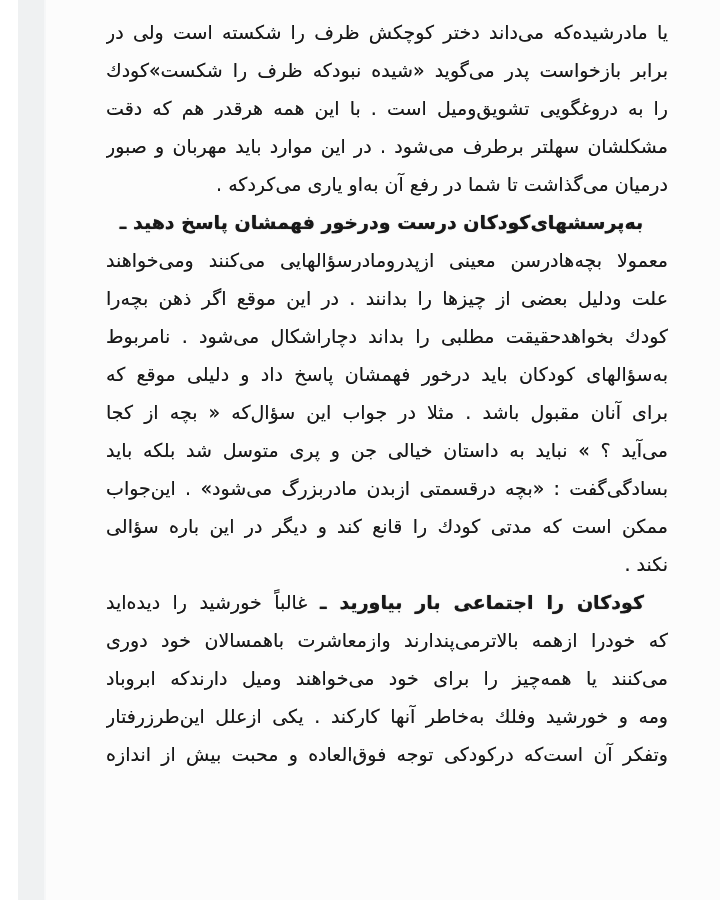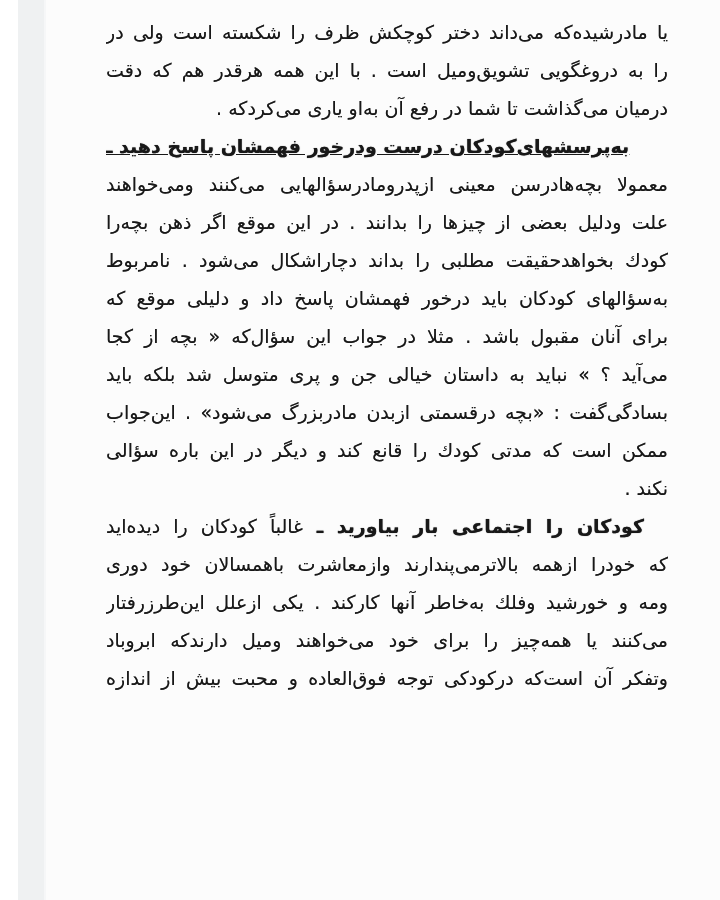--- a/index.html
+++ b/index.html
@@ -43,55 +43,56 @@
   }
   .line.justify {
     text-align: justify;
     text-align-last: justify;
     text-justify: inter-word;
   }
   .line.end {
     text-align: right;
   }
   .line.heading {
-    text-align: left;
+    text-align: center;
     padding-right: 11px;
     font-weight: bold;
     text-shadow: 0 0 0.8px rgba(0,0,0,0.8);
-    text-decoration: underline;
   }
   .line.heading-mixed {
     text-align: justify;
     text-align-last: justify;
     text-justify: inter-word;
     padding-right: 24px;
   }
   .bold {
     font-weight: bold;
     text-shadow: 0 0 0.8px rgba(0,0,0,0.8);
   }
 </style>
 </head>
 <body>
 
 <div class="screen">
   <div class="edge-strip"></div>
   <div class="page-text">
       <div class="line justify"><span>یا مادرشیده‌که می‌داند دختر کوچکش ظرف را شکسته است ولی در</span></div>
+      <div class="line justify"><span>برابر بازخواست پدر می‌گوید «شیده نبودکه ظرف را شکست»کودك</span></div>
       <div class="line justify"><span>را به دروغگویی تشویق‌ومیل است . با این همه هرقدر هم که دقت</span></div>
+      <div class="line justify"><span>مشکلشان سهلتر برطرف می‌شود . در این موارد باید مهربان و صبور</span></div>
       <div class="line end"><span>درمیان می‌گذاشت تا شما در رفع آن به‌او یاری می‌کردکه .</span></div>
       <div class="line heading"><span class="bold">به‌پرسشهای‌کودکان درست ودرخور فهمشان پاسخ دهید ـ</span></div>
       <div class="line justify"><span>معمولا بچه‌هادرسن معینی ازپدرومادرسؤالهایی می‌کنند ومی‌خواهند</span></div>
       <div class="line justify"><span>علت ودلیل بعضی از چیزها را بدانند . در این موقع اگر ذهن بچه‌را</span></div>
       <div class="line justify"><span>کودك بخواهدحقیقت مطلبی را بداند دچاراشکال می‌شود . نامربوط</span></div>
       <div class="line justify"><span>به‌سؤالهای کودکان باید درخور فهمشان پاسخ داد و دلیلی موقع که</span></div>
       <div class="line justify"><span>برای آنان مقبول باشد . مثلا در جواب این سؤال‌که « بچه از کجا</span></div>
       <div class="line justify"><span>می‌آید ؟ » نباید به داستان خیالی جن و پری متوسل شد بلکه باید</span></div>
       <div class="line justify"><span>بسادگی‌گفت : «بچه درقسمتی ازبدن مادربزرگ می‌شود» . این‌جواب</span></div>
       <div class="line justify"><span>ممکن است که مدتی کودك را قانع کند و دیگر در این باره سؤالی</span></div>
       <div class="line end"><span>نکند .</span></div>
-      <div class="line heading-mixed"><span class="bold">کودکان را اجتماعی بار بیاورید ـ </span><span>غالباً کودکان را دیده‌اید</span></div>
+      <div class="line heading-mixed"><span class="bold">کودکان را اجتماعی بار بیاورید ـ </span><span>غالباً خورشید را دیده‌اید</span></div>
       <div class="line justify"><span>که خودرا ازهمه بالاترمی‌پندارند وازمعاشرت باهمسالان خود دوری</span></div>
+      <div class="line justify"><span>می‌کنند یا همه‌چیز را برای خود می‌خواهند ومیل دارندکه ابروباد</span></div>
       <div class="line justify"><span>ومه و خورشید وفلك به‌خاطر آنها کارکند . یکی ازعلل این‌طرزرفتار</span></div>
-      <div class="line justify"><span>می‌کنند یا همه‌چیز را برای خود می‌خواهند ومیل دارندکه ابروباد</span></div>
       <div class="line justify"><span>وتفکر آن است‌که درکودکی توجه فوق‌العاده و محبت بیش از اندازه</span></div>
     </div>
 </div>
 
 </body></html>

